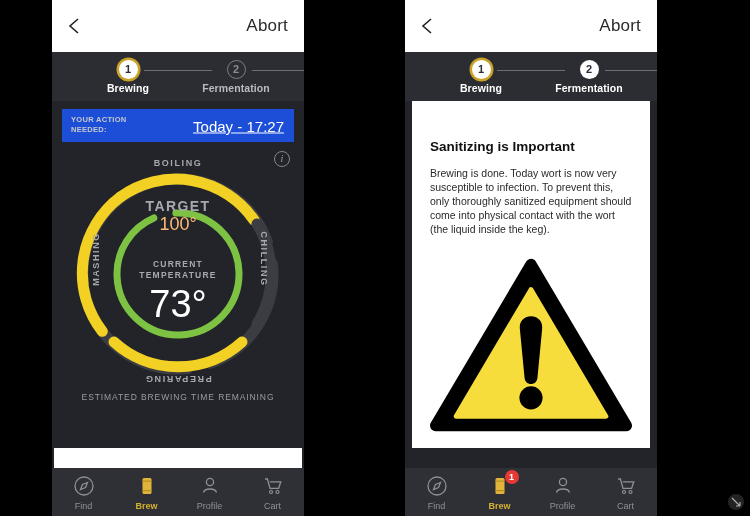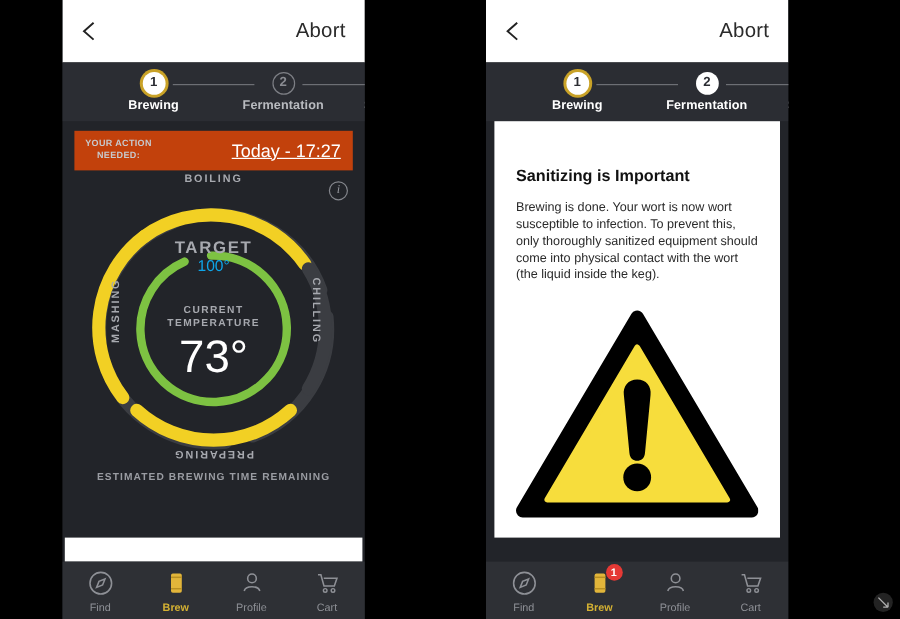--- a/index.html
+++ b/index.html
@@ -31,50 +31,50 @@
               font-size:11px; line-height:19px; font-weight:bold; }
   .dot-active-ring { background:#fff; color:#2b2d33; box-shadow:0 0 0 2.5px #c9a227; }
   .dot-active-fill { background:#fff; color:#2b2d33; }
   .dot-idle { background:transparent; color:#8a8c92; border:1.3px solid #7c7e84; line-height:16px; }
   .step-label { font-size:10.5px; margin-top:3px; font-weight:bold; letter-spacing:.1px; }
   .label-on { color:#ffffff; }
   .label-off { color:#b9bbc0; }
   .s1 { left:31px; } .s2 { left:139px; } .s3 { left:226px; }
 
   
-  .banner { margin:8px 10px 0; height:33px; background:#c2410c; position:relative;text-align:center; }
+  .banner { margin:8px 10px 0; height:33px; background:#1d4ed8; position:relative; }
   .banner-title { position:absolute; left:9px; top:6px; font-size:7.5px; color:#c7c9cd;
                   font-weight:bold; line-height:9.5px; letter-spacing:.3px; }
   .banner-time { position:absolute; right:10px; top:50%; transform:translateY(-50%);
                  font-size:15px; color:#fff;text-decoration:underline; }
 
   
   .gauge-wrap { position:relative; height:300px; }
   .info-icon { position:absolute; right:14px; top:9px; width:16px; height:16px;
                border-radius:50%; border:1.2px solid #84868c; color:#9b9da3;
                font-size:10px; line-height:14px; text-align:center;
                font-family:"Liberation Serif", serif; font-style:italic; }
   .gauge-svg { position:absolute; left:50%; top:6px; transform:translateX(-50%); }
   .arc-label { position:absolute; font-size:9px; font-weight:bold; color:#a7a9af;
                letter-spacing:1.6px; }
-  .lab-boiling { left:50%; transform:translateX(-50%); top:2px;text-align:right; }
+  .lab-boiling { left:50%; transform:translateX(-50%); top:16px;text-align:right; }
   .lab-mashing { left:17px; top:112px; transform:rotate(-90deg); transform-origin:center; }
   .lab-chilling { right:13px; top:112px; transform:rotate(90deg); transform-origin:center; }
   .lab-preparing { left:50%; transform:translateX(-50%) rotate(180deg); top:232px; }
 
   .center-block { position:absolute; left:50%; top:56px; transform:translateX(-50%);
                   width:150px; text-align:center; }
   .target-label { font-size:14px; color:#a7a9af; font-weight:bold; letter-spacing:1.4px; }
-  .target-value { font-size:13px; color:#0ea5e9; margin-top:0px; }
+  .target-value { font-size:18px; color:#fdba74; margin-top:0px; }
   .cur-label { font-size:8.5px; color:#a7a9af; font-weight:bold; letter-spacing:1.2px;
                margin-top:24px; line-height:11px; }
   .cur-value { font-size:38px; color:#fff; margin-top:2px; font-weight:300; }
 
   .eta-label { position:absolute; left:0; right:0; top:250px; text-align:center;
-               font-size:8.5px; color:#9a9ca2; font-weight:bold; letter-spacing:.9px; }
+               font-size:8.5px; color:#9a9ca2; font-weight:normal; letter-spacing:.9px; }
   .eta-value { position:absolute; left:0; right:0; top:263px; text-align:center;
                font-size:21px; color:#fff; font-weight:300; }
 
   
   .white-strip { position:absolute; left:2px; right:2px; bottom:48px; height:20px; background:#fff; }
 
   
   .tabbar { position:absolute; left:0; right:0; bottom:0; height:48px;
             background:#2e3035; display:flex; }
   .tab { flex:1; text-align:center; position:relative; padding-top:6px; }
@@ -241,21 +241,21 @@
         <div class="step-label label-on">Fermentation</div>
       </div>
       <div class="step s3">
         <div class="step-dot dot-idle">3</div>
         <div class="step-label label-off">Serving</div>
       </div>
     </div>
 
     <div class="doc">
       <h2>Sanitizing is Important</h2>
-      <p>Brewing is done. Your wort is now wort susceptible to infection. To prevent this, only thoroughly sanitized equipment should come into physical contact with the wort (the liquid inside the keg).</p>
+      <p>Brewing is done. Today wort is now very susceptible to infection. To prevent this, only thoroughly sanitized equipment should come into physical contact with the wort (the liquid inside the keg).</p>
       <div class="warn-wrap">
         <svg width="218" height="186" viewBox="0 0 218 186">
           <path d="M109 6 L212 180 L6 180 Z" fill="#000" stroke="#000" stroke-width="12" stroke-linejoin="round"></path>
           <path d="M109 33 L190 170 L28 170 Z" fill="#f7dd3c" stroke="#f7dd3c" stroke-width="5" stroke-linejoin="round"></path>
           <path d="M109 62 C117 62 122 68 121 76 L116 128 C115.5 133 112.5 135 109 135 C105.5 135 102.5 133 102 128 L97 76 C96 68 101 62 109 62 Z" fill="#000"></path>
           <circle cx="109" cy="150" r="12.5" fill="#000"></circle>
         </svg>
       </div>
     </div>
 

